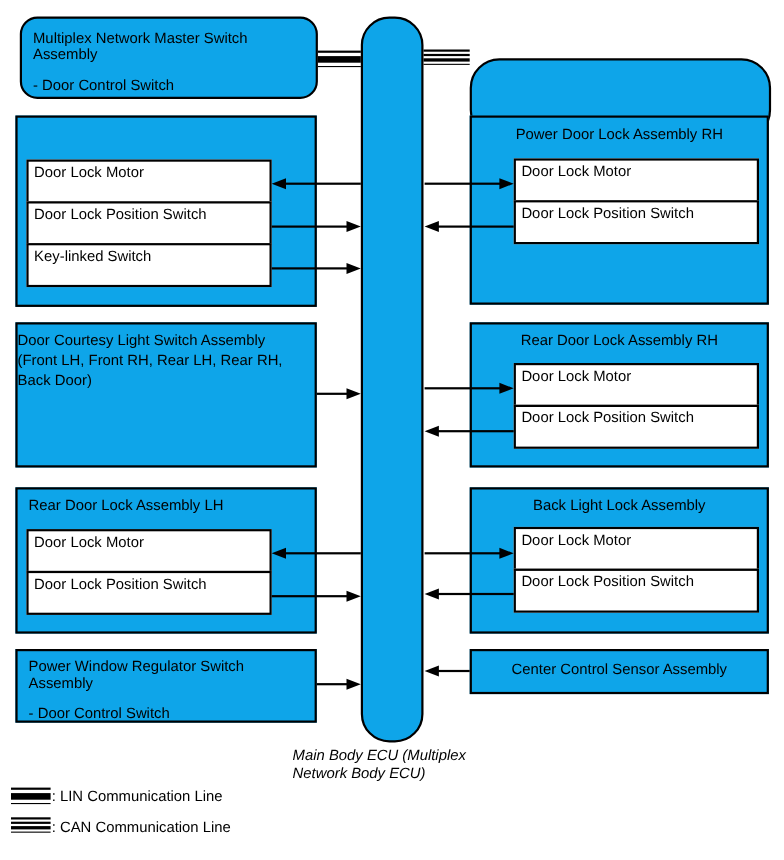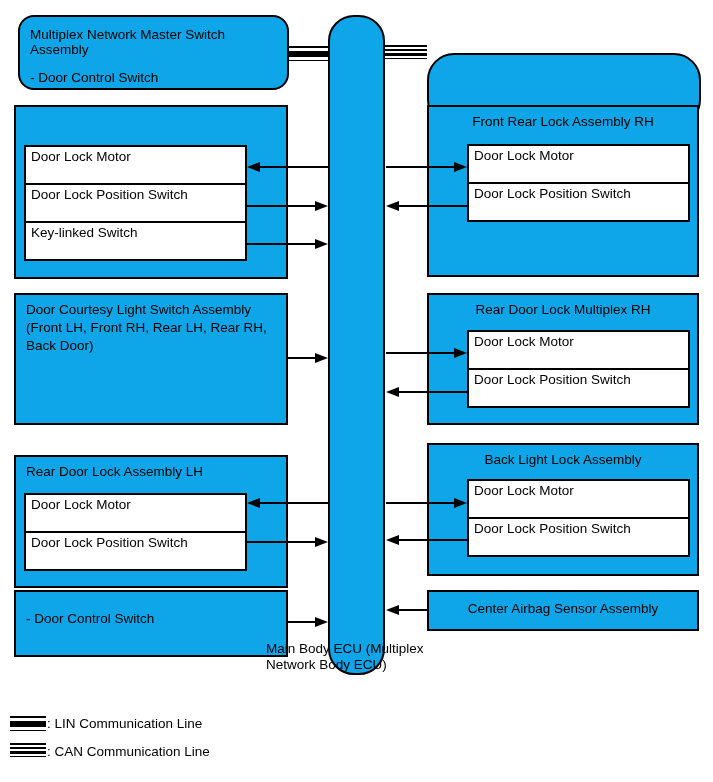--- a/index.html
+++ b/index.html
@@ -65,64 +65,65 @@
 
   <div class="box" style="left:14px; top:105px; width:274px; height:174px;">
     <div class="stack" style="left:8px; top:38px;">
       <div class="cell">Door Lock Motor</div>
       <div class="cell">Door Lock Position Switch</div>
       <div class="cell">Key-linked Switch</div>
     </div>
   </div>
 
   <div class="box" style="left:427px; top:105px; width:272px; height:172px;">
-    <div class="t-center">Front Rear Lock Assembly RH</div>
+    <div class="t-center">Power Door Lock Assembly RH</div>
     <div class="stack" style="left:38px; top:37px;">
       <div class="cell">Door Lock Motor</div>
       <div class="cell">Door Lock Position Switch</div>
     </div>
   </div>
 
-  <div class="box" style="left:14px; top:293px; width:274px; height:132px; padding:6px 16px 0 10px; line-height:18px;">
+  <div class="box" style="left:14px; top:293px; width:274px; height:132px; padding:6px 16px 0 0; line-height:18px;">
     <div>Door Courtesy Light Switch Assembly (Front LH, Front RH, Rear LH, Rear RH, Back Door)</div>
   </div>
 
   <div class="box" style="left:427px; top:293px; width:272px; height:132px;">
-    <div class="t-center">Rear Door Lock Multiplex RH</div>
+    <div class="t-center">Rear Door Lock Assembly RH</div>
     <div class="stack" style="left:38px; top:35px;">
       <div class="cell">Door Lock Motor</div>
       <div class="cell">Door Lock Position Switch</div>
     </div>
   </div>
 
-  <div class="box" style="left:14px; top:443px; width:274px; height:133px;margin-top:12px;">
+  <div class="box" style="left:14px; top:443px; width:274px; height:133px;">
     <div class="t-left">Rear Door Lock Assembly LH</div>
     <div class="stack" style="left:8px; top:36px;">
       <div class="cell">Door Lock Motor</div>
       <div class="cell">Door Lock Position Switch</div>
     </div>
   </div>
 
   <div class="box" style="left:427px; top:443px; width:272px; height:133px;">
     <div class="t-center">Back Light Lock Assembly</div>
     <div class="stack" style="left:38px; top:34px;">
       <div class="cell">Door Lock Motor</div>
       <div class="cell">Door Lock Position Switch</div>
     </div>
   </div>
 
   <div class="box" style="left:14px; top:590px; width:274px; height:67px; padding:6px 8px 0 10px;">
+    <div>Power Window Regulator Switch Assembly</div>
     <div class="sub">- Door Control Switch</div>
   </div>
 
   <div class="box" style="left:427px; top:590px; width:272px; height:41px;">
-    <div class="t-center" style="padding-top:9px;">Center Airbag Sensor Assembly</div>
+    <div class="t-center" style="padding-top:9px;">Center Control Sensor Assembly</div>
   </div>
 
-  <div class="lbl" style="left:266px; top:641px; width:190px;">
+  <div class="lbl" style="left:266px; top:679px; width:190px;font-style:italic;">
     <span class="ecu-line">Main Body ECU (Multiplex</span>
     <span class="ecu-line">Network Body ECU)</span>
   </div>
 
   <div class="aline" style="left:258px; top:166px; width:70px;"></div>
   <div class="ah ah-l" style="left:247px; top:162px;"></div>
 
   <div class="aline" style="left:247px; top:205px; width:69px;"></div>
   <div class="ah ah-r" style="left:315px; top:201px;"></div>
 

